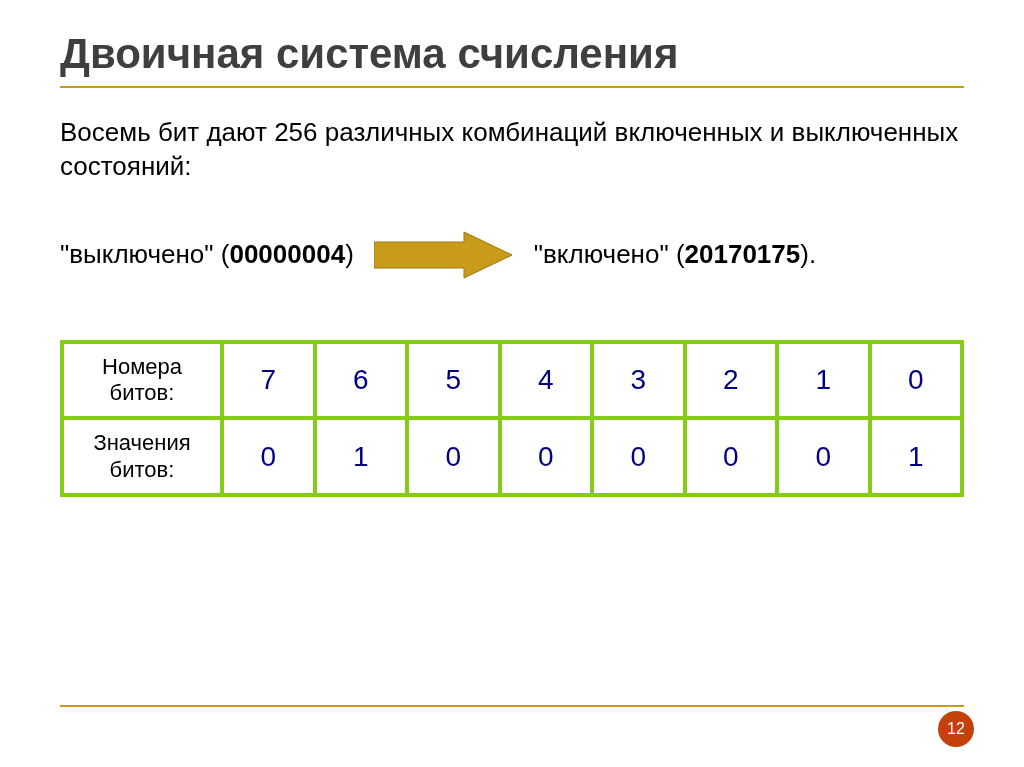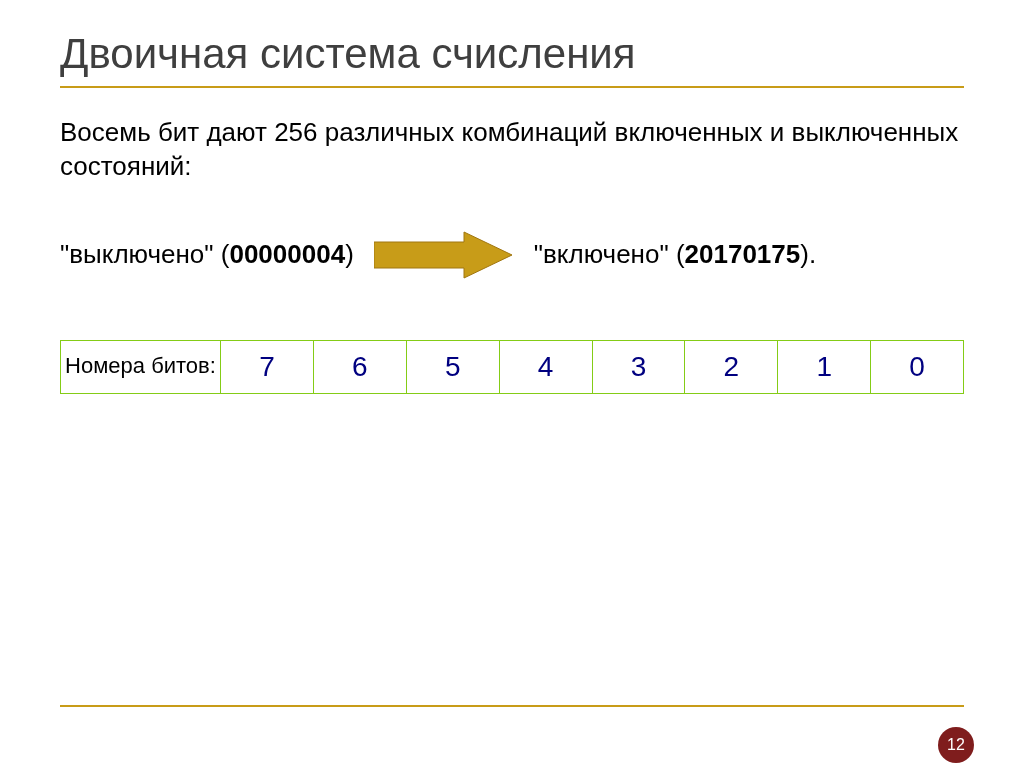--- a/index.html
+++ b/index.html
@@ -8,21 +8,21 @@
       height: 767px;
       background: #fff;
       font-family: Arial, sans-serif;
       position: relative;
       padding: 30px 60px;
     }
     .title {
       font-size: 42px;
       color: #3f3f3f;
       margin-bottom: 8px;
-      font-weight: normal;
+      font-weight: bold;
     }
     .divider-top {
       height: 2px;
       background: #c89c18;
       margin-bottom: 28px;
     }
     .paragraph {
       font-size: 26px;
       color: #000;
       line-height: 1.3;
@@ -47,21 +47,21 @@
       display: flex;
       align-items: center;
       justify-content: center;
     }
     .arrow svg { display: block; }
     table {
       border-collapse: collapse;
       width: 100%;
     }
     th, td {
-      border: 1px solid #84cc16;
+      border: 4px solid #84cc16;
       text-align: center;
       vertical-align: middle;
       padding: 10px 4px;
       font-weight: normal;
     }
     th {
       font-size: 22px;
       color: #000;
       line-height: 1.2;
       width: 160px;
@@ -74,25 +74,25 @@
       position: absolute;
       left: 60px;
       right: 60px;
       bottom: 60px;
       height: 2px;
       background: #c89c18;
     }
     .page-number {
       position: absolute;
       right: 50px;
-      bottom: 4px;
+      bottom: 20px;
       width: 36px;
       height: 36px;
       border-radius: 50%;
-      background: #7f1d1d;
+      background: #c2410c;
       color: #fff;
       display: flex;
       align-items: center;
       justify-content: center;
       font-size: 16px;
     }
   </style>
 </head>
 <body>
 
@@ -121,17 +121,28 @@
     <th>Номера битов:</th>
     <td>7</td>
     <td>6</td>
     <td>5</td>
     <td>4</td>
     <td>3</td>
     <td>2</td>
     <td>1</td>
     <td>0</td>
   </tr>
+  <tr>
+    <th>Значения битов:</th>
+    <td>0</td>
+    <td>1</td>
+    <td>0</td>
+    <td>0</td>
+    <td>0</td>
+    <td>0</td>
+    <td>0</td>
+    <td>1</td>
+  </tr>
 </tbody>
   </table>
 
 <div class="footer-line"></div>
 <div class="page-number">12</div>
 
 </body></html>

